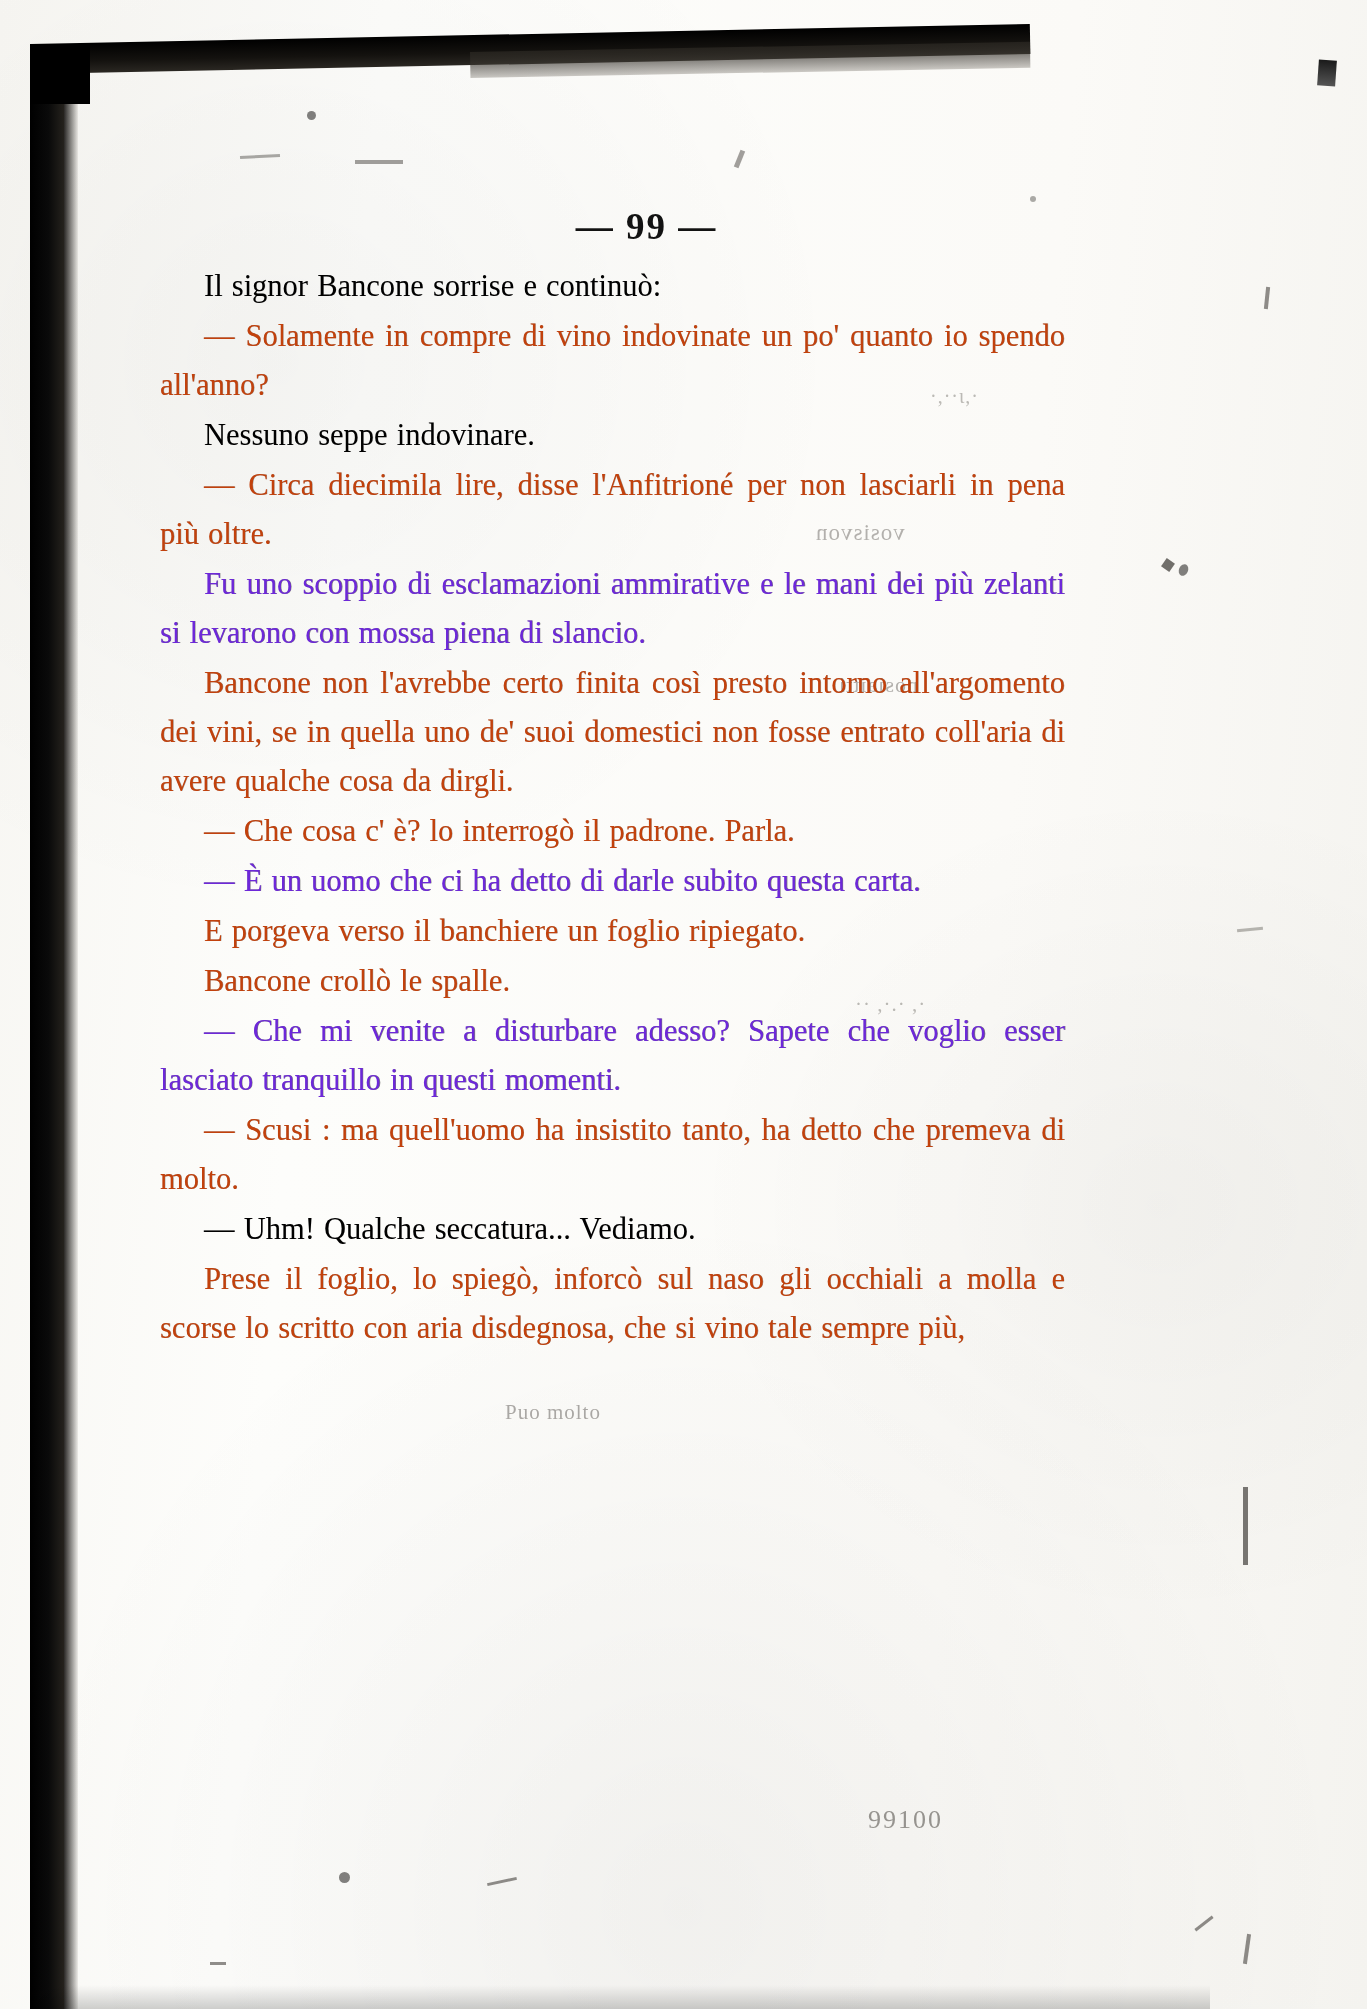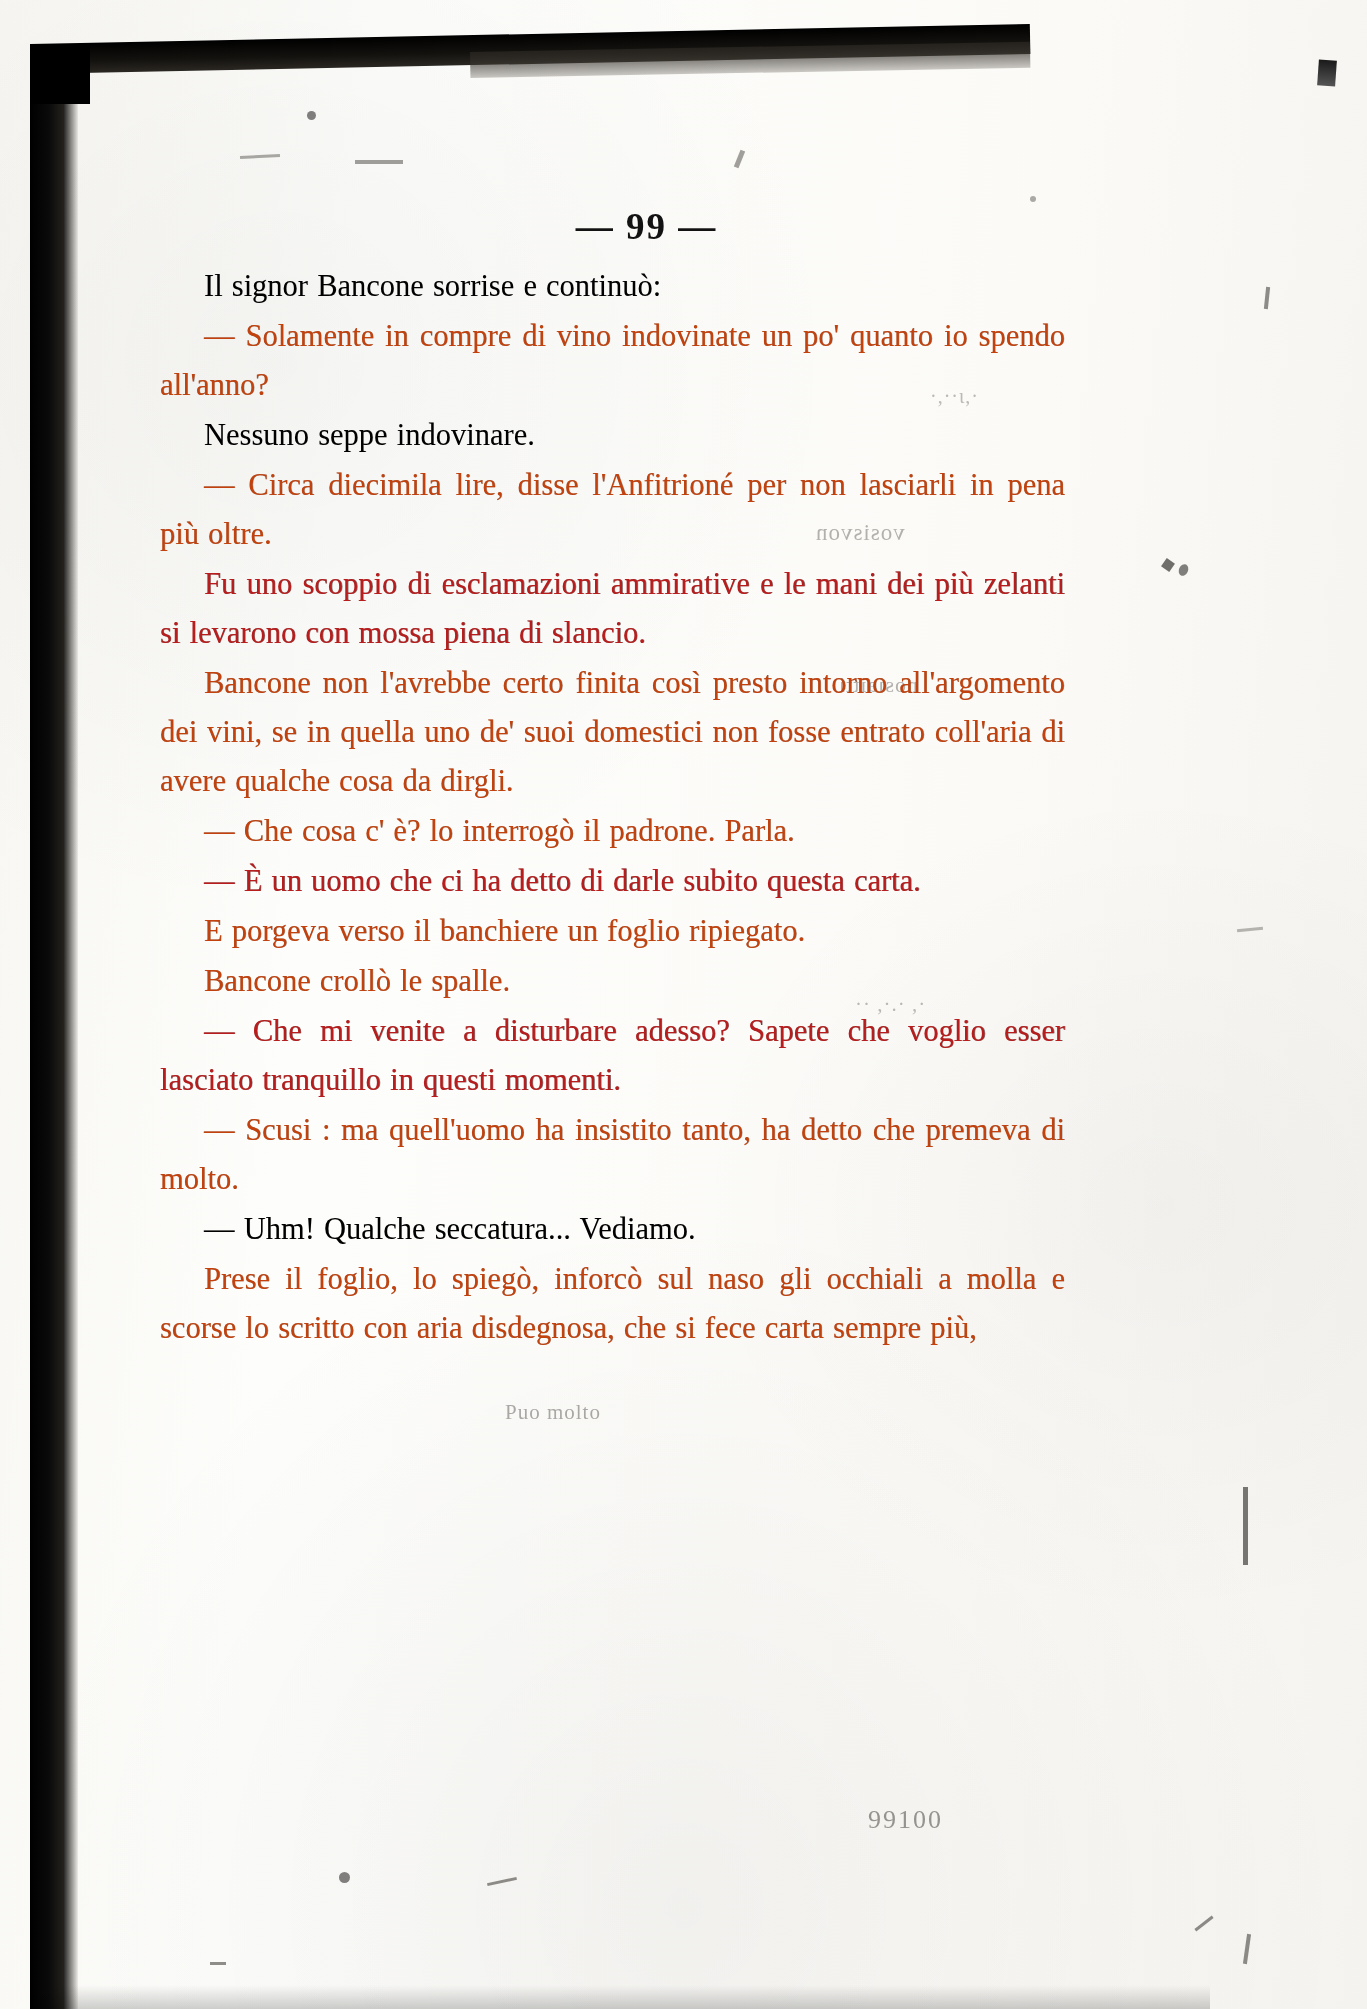--- a/index.html
+++ b/index.html
@@ -109,21 +109,21 @@
     margin: 0 0 1px 0;
     font-family: "Liberation Serif", serif;
     text-shadow: 0.4px 0.3px 0 rgba(0,0,0,0.35);
     word-spacing: 1.5px;
   }
   .para.indent { text-indent: 44px; }
   .para.dash { text-indent: 44px; }
 
   
   .ink-light { color: #000000; text-shadow: 0.3px 0.2px 0 rgba(0,0,0,0.18); }
-  .ink-heavy { color: #b91c1c; text-shadow: 0.6px 0.4px 0 rgba(0,0,0,0.5); }
+  .ink-heavy { color: #6d28d9; text-shadow: 0.6px 0.4px 0 rgba(0,0,0,0.5); }
 
   
   .ghost {
     position: absolute;
     color: rgba(60,56,50,0.38);
     font-family: "Liberation Serif", serif;
     font-size: 22px;
     letter-spacing: 1px;
     transform: scaleX(-1);
     pointer-events: none;
@@ -189,16 +189,16 @@
     <p class="para dash">— Circa diecimila lire, disse l'Anfitrioné per non lasciarli in pena più oltre.</p>
     <p class="para indent ink-heavy">Fu uno scoppio di esclamazioni ammirative e le mani dei più zelanti si levarono con mossa piena di slancio.</p>
     <p class="para indent">Bancone non l'avrebbe certo finita così presto intorno all'argomento dei vini, se in quella uno de' suoi domestici non fosse entrato coll'aria di avere qualche cosa da dirgli.</p>
     <p class="para dash">— Che cosa c' è? lo interrogò il padrone. Parla.</p>
     <p class="para dash ink-heavy">— È un uomo che ci ha detto di darle subito questa carta.</p>
     <p class="para indent">E porgeva verso il banchiere un foglio ripiegato.</p>
     <p class="para indent">Bancone crollò le spalle.</p>
     <p class="para dash ink-heavy">— Che mi venite a disturbare adesso? Sapete che voglio esser lasciato tranquillo in questi momenti.</p>
     <p class="para dash">— Scusi : ma quell'uomo ha insistito tanto, ha detto che premeva di molto.</p>
     <p class="para dash ink-light">— Uhm! Qualche seccatura... Vediamo.</p>
-    <p class="para indent">Prese il foglio, lo spiegò, inforcò sul naso gli occhiali a molla e scorse lo scritto con aria disdegnosa, che si fece carta sempre più,</p>
+    <p class="para indent">Prese il foglio, lo spiegò, inforcò sul naso gli occhiali a molla e scorse lo scritto con aria disdegnosa, che si vino tale sempre più,</p>
 
   </div>
 </div>
 
 </body></html>

